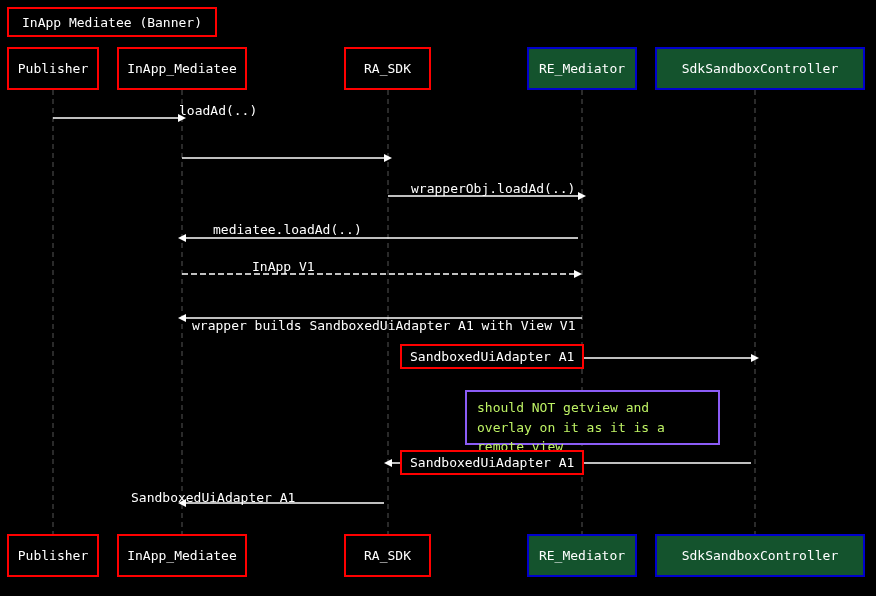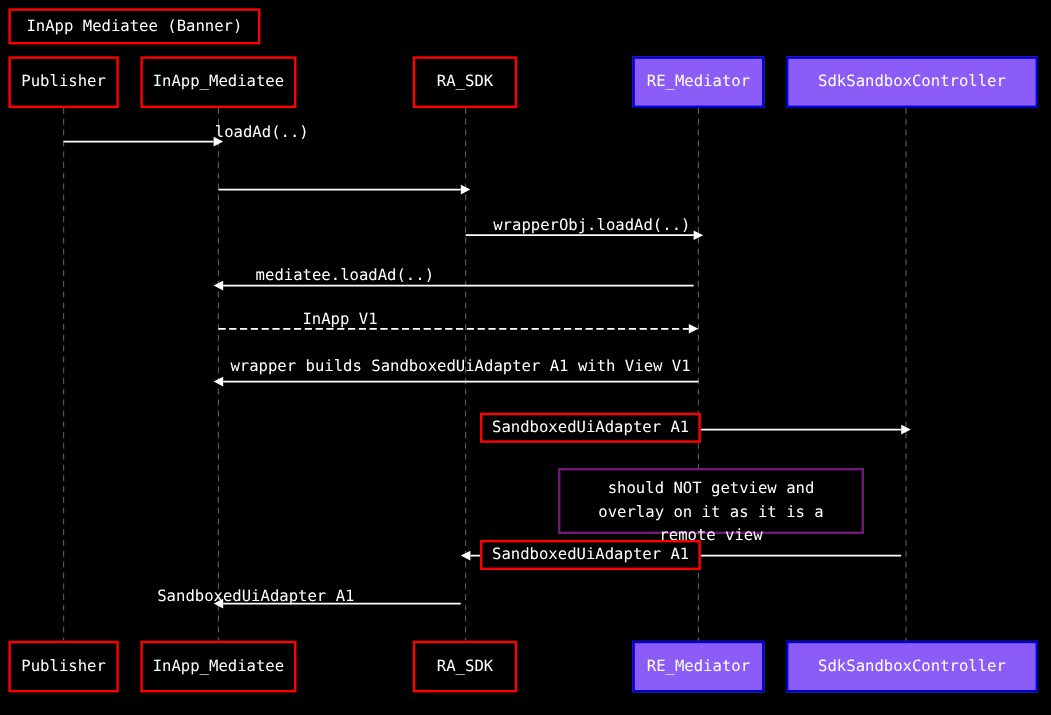--- a/index.html
+++ b/index.html
@@ -26,42 +26,42 @@
       white-space: nowrap;
       display: flex;
       align-items: center;
       justify-content: center;
       font-size: 13px;
     }
     .box-red-border {
       border-color: red;
     }
     .box-blue-bg {
-      background: #8b5cf6;
+      background: #14532d;
       border-color: #0000cc;
     }
     .label {
       position: absolute;
       white-space: nowrap;
       font-size: 13px;
       color: #ffffff;
     }
     .label-red-border {
       border: 2px solid red;
       padding: 3px 8px;
       background: #000;
     }
     .note-box {
       position: absolute;
-      border: 2px solid #701a75;
+      border: 2px solid #8b5cf6;
       padding: 6px 10px;
       background: #000;
-      color: #ffffff;
+      color: #bef264;
       font-size: 13px;
-      text-align: center;
+      text-align: left;
       line-height: 1.5;
     }
     
     .arrows-svg {
       position: absolute;
       top: 0; left: 0;
       width: 876px;
       height: 596px;
       pointer-events: none;
     }
@@ -121,21 +121,21 @@
 
   <div class="label" style="left:179px; top:103px;">loadAd(..)</div>
 
 
   <div class="label" style="left:213px; top:222px;">mediatee.loadAd(..)</div>
 
   <div class="label" style="left:411px; top:181px;">wrapperObj.loadAd(..)</div>
 
   <div class="label" style="left:252px; top:259px;">InApp V1</div>
 
-  <div class="label" style="left:192px; top:298px;">wrapper builds SandboxedUiAdapter A1 with View V1</div>
+  <div class="label" style="left:192px; top:318px;">wrapper builds SandboxedUiAdapter A1 with View V1</div>
 
   <div class="label label-red-border" style="left:400px; top:344px;">SandboxedUiAdapter A1</div>
 
   <div class="note-box" style="left:465px; top:390px; width:255px; height:55px;">
     <span style="white-space:pre-line;">should NOT getview and
 overlay on it as it is a remote view</span>
   </div>
 
   <div class="label label-red-border" style="left:400px; top:450px;">SandboxedUiAdapter A1</div>
 

